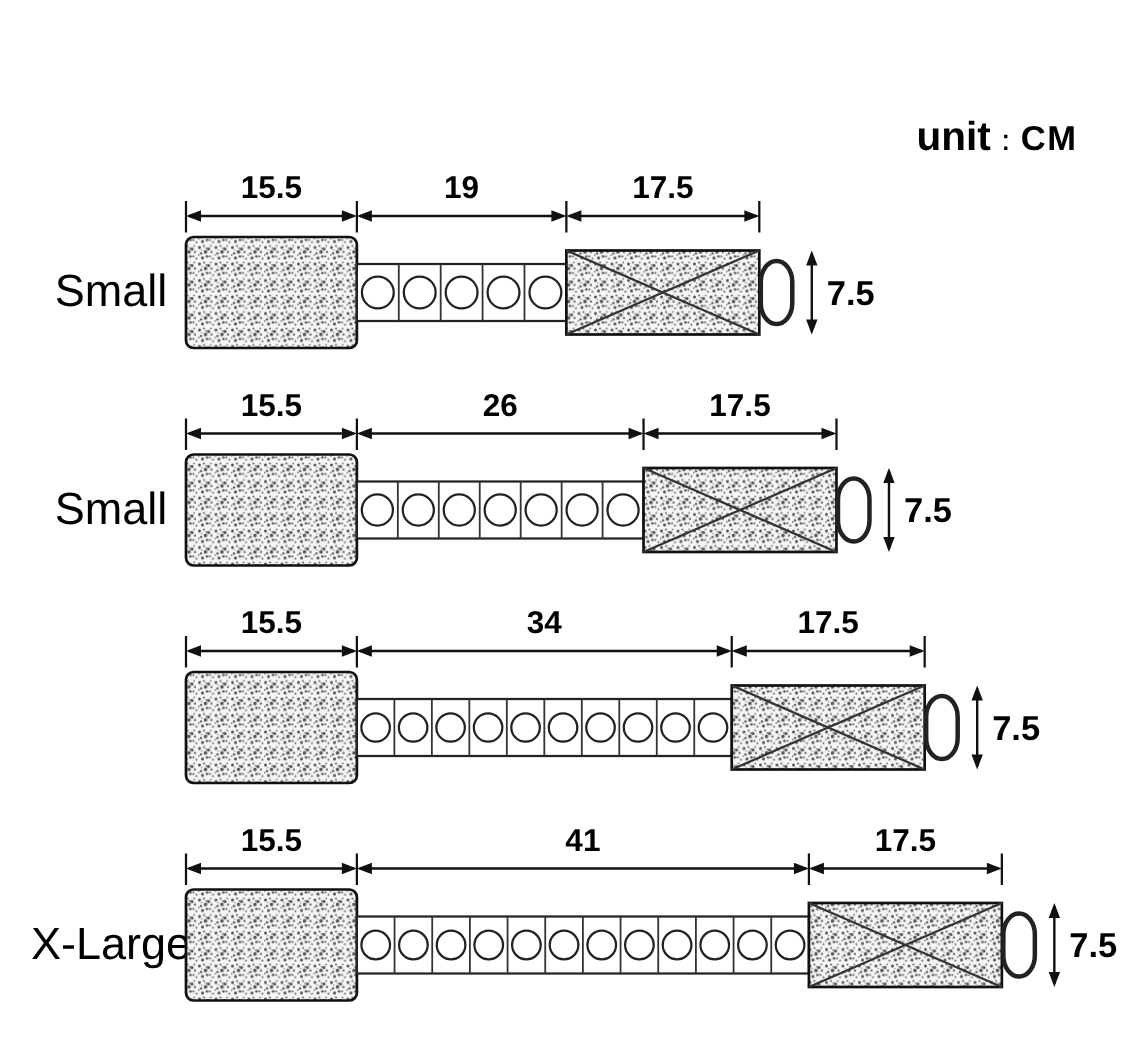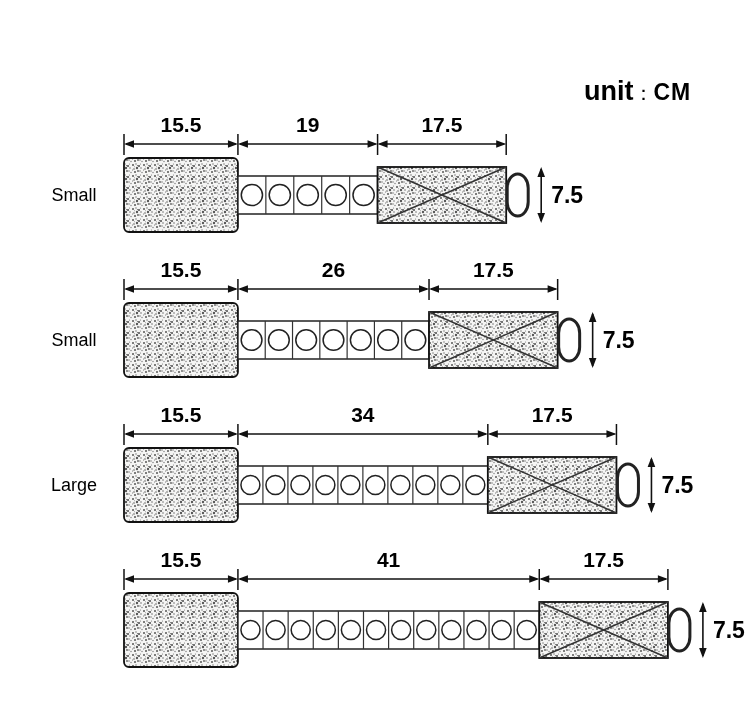--- a/index.html
+++ b/index.html
@@ -1,28 +1,28 @@
 <!DOCTYPE html>
 <html><head>
 <meta charset="utf-8">
 <style>
   html,body{margin:0;padding:0;background:#fff;}
   .canvas{
     position:relative;width:750px;height:706px;background:#ffffff;overflow:hidden;
     font-family:"Liberation Sans",sans-serif;color:#000;
   }
-  .unit-label{position:absolute;top:76px;left:584px;white-space:nowrap;}
+  .unit-label{position:absolute;top:76px;left:611px;white-space:nowrap;}
   .unit-word{font-size:27px;font-weight:700;}
   .unit-sep{font-size:20px;font-weight:400;}
   .unit-value{font-size:23px;font-weight:700;letter-spacing:1px;}
   .row{position:absolute;left:0;width:750px;height:150px;}
   .row svg{position:absolute;left:0;top:0;}
   .row-label{
     position:absolute;left:0;top:71px;width:148px;height:32px;line-height:32px;
-    text-align:center;font-size:18px;font-weight:500;color:#000;
+    text-align:center;font-size:30px;font-weight:500;color:#000;
   }
   text.dim-text{font-family:"Liberation Sans",sans-serif;font-size:21px;font-weight:600;fill:#000;}
   text.dim-text-big{font-family:"Liberation Sans",sans-serif;font-size:23px;font-weight:600;fill:#000;}
 </style>
 </head>
 <body>
 
 <div class="canvas">
   <div class="unit-label">
     <span class="unit-word">unit</span><span class="unit-sep">：</span><span class="unit-value">CM</span>
@@ -152,21 +152,20 @@
             <line x1="429.025" y1="115" x2="557.65" y2="59" stroke="#333" stroke-width="1.5"></line>
           </g>
           <rect x="558.65" y="66" width="21" height="42" rx="14" fill="#fff" stroke="#222" stroke-width="3"></rect>
           <line x1="592.65" y1="61" x2="592.65" y2="113" stroke="#111111" stroke-width="1.6"></line>
           <polygon points="592.65,59 588.85,69 596.4499999999999,69" fill="#111111"></polygon>
           <polygon points="592.65,115 588.85,105 596.4499999999999,105" fill="#111111"></polygon>
           <text x="602.65" y="95" text-anchor="start" class="dim-text-big">7.5</text>
         </svg>
       </div>
       <div class="row" style="top: 398px;">
-        <div class="row-label">Large</div>
         <svg width="750" height="150" viewBox="0 0 750 150">
           <defs>
             <pattern id="stip2" width="11" height="11" patternUnits="userSpaceOnUse">
               <rect x="0" y="0" width="11" height="11" fill="#f5f5f4"></rect>
               <circle cx="1" cy="2" r="1" fill="#444444" opacity="0.9"></circle>
               <circle cx="4" cy="1" r="0.7" fill="#444444" opacity="0.8"></circle>
               <circle cx="7" cy="3" r="1.1" fill="#444444" opacity="0.9"></circle>
               <circle cx="2" cy="6" r="0.8" fill="#444444" opacity="0.85"></circle>
               <circle cx="5" cy="5" r="1.2" fill="#444444" opacity="0.9"></circle>
               <circle cx="8" cy="8" r="0.7" fill="#444444" opacity="0.8"></circle>
@@ -225,20 +224,21 @@
             <line x1="487.825" y1="115" x2="616.45" y2="59" stroke="#333" stroke-width="1.5"></line>
           </g>
           <rect x="617.45" y="66" width="21" height="42" rx="14" fill="#fff" stroke="#222" stroke-width="3"></rect>
           <line x1="651.45" y1="61" x2="651.45" y2="113" stroke="#111111" stroke-width="1.6"></line>
           <polygon points="651.45,59 647.6500000000001,69 655.25,69" fill="#111111"></polygon>
           <polygon points="651.45,115 647.6500000000001,105 655.25,105" fill="#111111"></polygon>
           <text x="661.45" y="95" text-anchor="start" class="dim-text-big">7.5</text>
         </svg>
       </div>
       <div class="row" style="top: 543px;">
+        <div class="row-label">X-Large</div>
         <svg width="750" height="150" viewBox="0 0 750 150">
           <defs>
             <pattern id="stip3" width="11" height="11" patternUnits="userSpaceOnUse">
               <rect x="0" y="0" width="11" height="11" fill="#f5f5f4"></rect>
               <circle cx="1" cy="2" r="1" fill="#444444" opacity="0.9"></circle>
               <circle cx="4" cy="1" r="0.7" fill="#444444" opacity="0.8"></circle>
               <circle cx="7" cy="3" r="1.1" fill="#444444" opacity="0.9"></circle>
               <circle cx="2" cy="6" r="0.8" fill="#444444" opacity="0.85"></circle>
               <circle cx="5" cy="5" r="1.2" fill="#444444" opacity="0.9"></circle>
               <circle cx="8" cy="8" r="0.7" fill="#444444" opacity="0.8"></circle>

